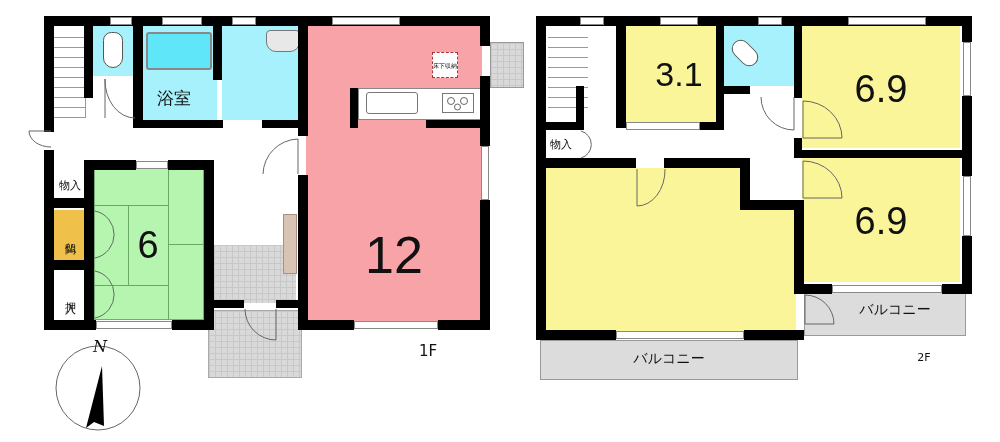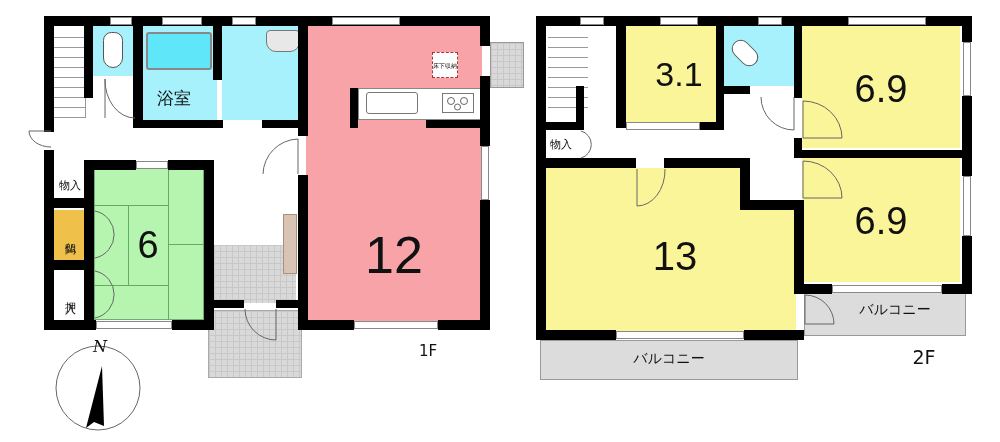--- a/index.html
+++ b/index.html
@@ -133,21 +133,20 @@
 
 <div class="abs" style="left:0;top:0;width:1000px;height:442px;pointer-events:none;">
 
   <div class="abs" style="left:540px;top:340px;width:258px;height:40px;background:#dcdcdc;border:1px solid #999;"></div>
   <div class="lbl" style="left:540px;top:346px;width:258px;height:26px;font-size:14px;">バルコニー</div>
   <div class="abs" style="left:804px;top:290px;width:162px;height:46px;background:#dcdcdc;border:1px solid #999;"></div>
   <div class="lbl" style="left:830px;top:298px;width:130px;height:24px;font-size:14px;">バルコニー</div>
 
   <div class="room" style="left:546px;top:168px;width:250px;height:166px;background:#fbf59a;"></div>
   <div class="room" style="left:740px;top:168px;width:56px;height:42px;background:#fff;"></div>
-  <div class="lbl big" style="left:620px;top:228px;width:110px;height:56px;font-size:40px;">13</div>
 
   <div class="room" style="left:626px;top:26px;width:90px;height:96px;background:#fbf59a;"></div>
   <div class="lbl big" style="left:626px;top:52px;width:106px;height:44px;font-size:34px;">3.1</div>
 
   <div class="room" style="left:724px;top:26px;width:70px;height:60px;background:#a6f1fb;"></div>
   <div class="abs" style="left:736px;top:38px;width:18px;height:30px;border:1px solid #555;border-radius:9px;background:#fff;transform:rotate(-45deg);"></div>
 
   <div class="room" style="left:802px;top:26px;width:158px;height:122px;background:#fbf59a;"></div>
   <div class="lbl big" style="left:802px;top:66px;width:158px;height:46px;font-size:38px;">6.9</div>
 
@@ -204,14 +203,14 @@
   <svg class="abs" style="left:802px;top:160px;" width="42" height="40">
       <path d="M1 1 L1 38 L40 38 M1 1 A39 37 0 0 1 40 38" fill="none" stroke="#666"></path>
     </svg>
   <svg class="abs" style="left:804px;top:294px;" width="32" height="32">
       <path d="M1 1 L1 30 L30 30 M1 1 A29 29 0 0 1 30 30" fill="none" stroke="#666"></path>
     </svg>
   <svg class="abs" style="left:580px;top:130px;" width="18" height="30">
       <path d="M1 1 A14 14 0 0 1 1 28" fill="none" stroke="#666"></path>
     </svg>
 
-  <div class="lbl" style="left:906px;top:346px;width:36px;height:22px;font-size:19px;">2F</div>
+  <div class="lbl" style="left:906px;top:346px;width:36px;height:22px;font-size:11px;">2F</div>
 </div>
 
 </body></html>

